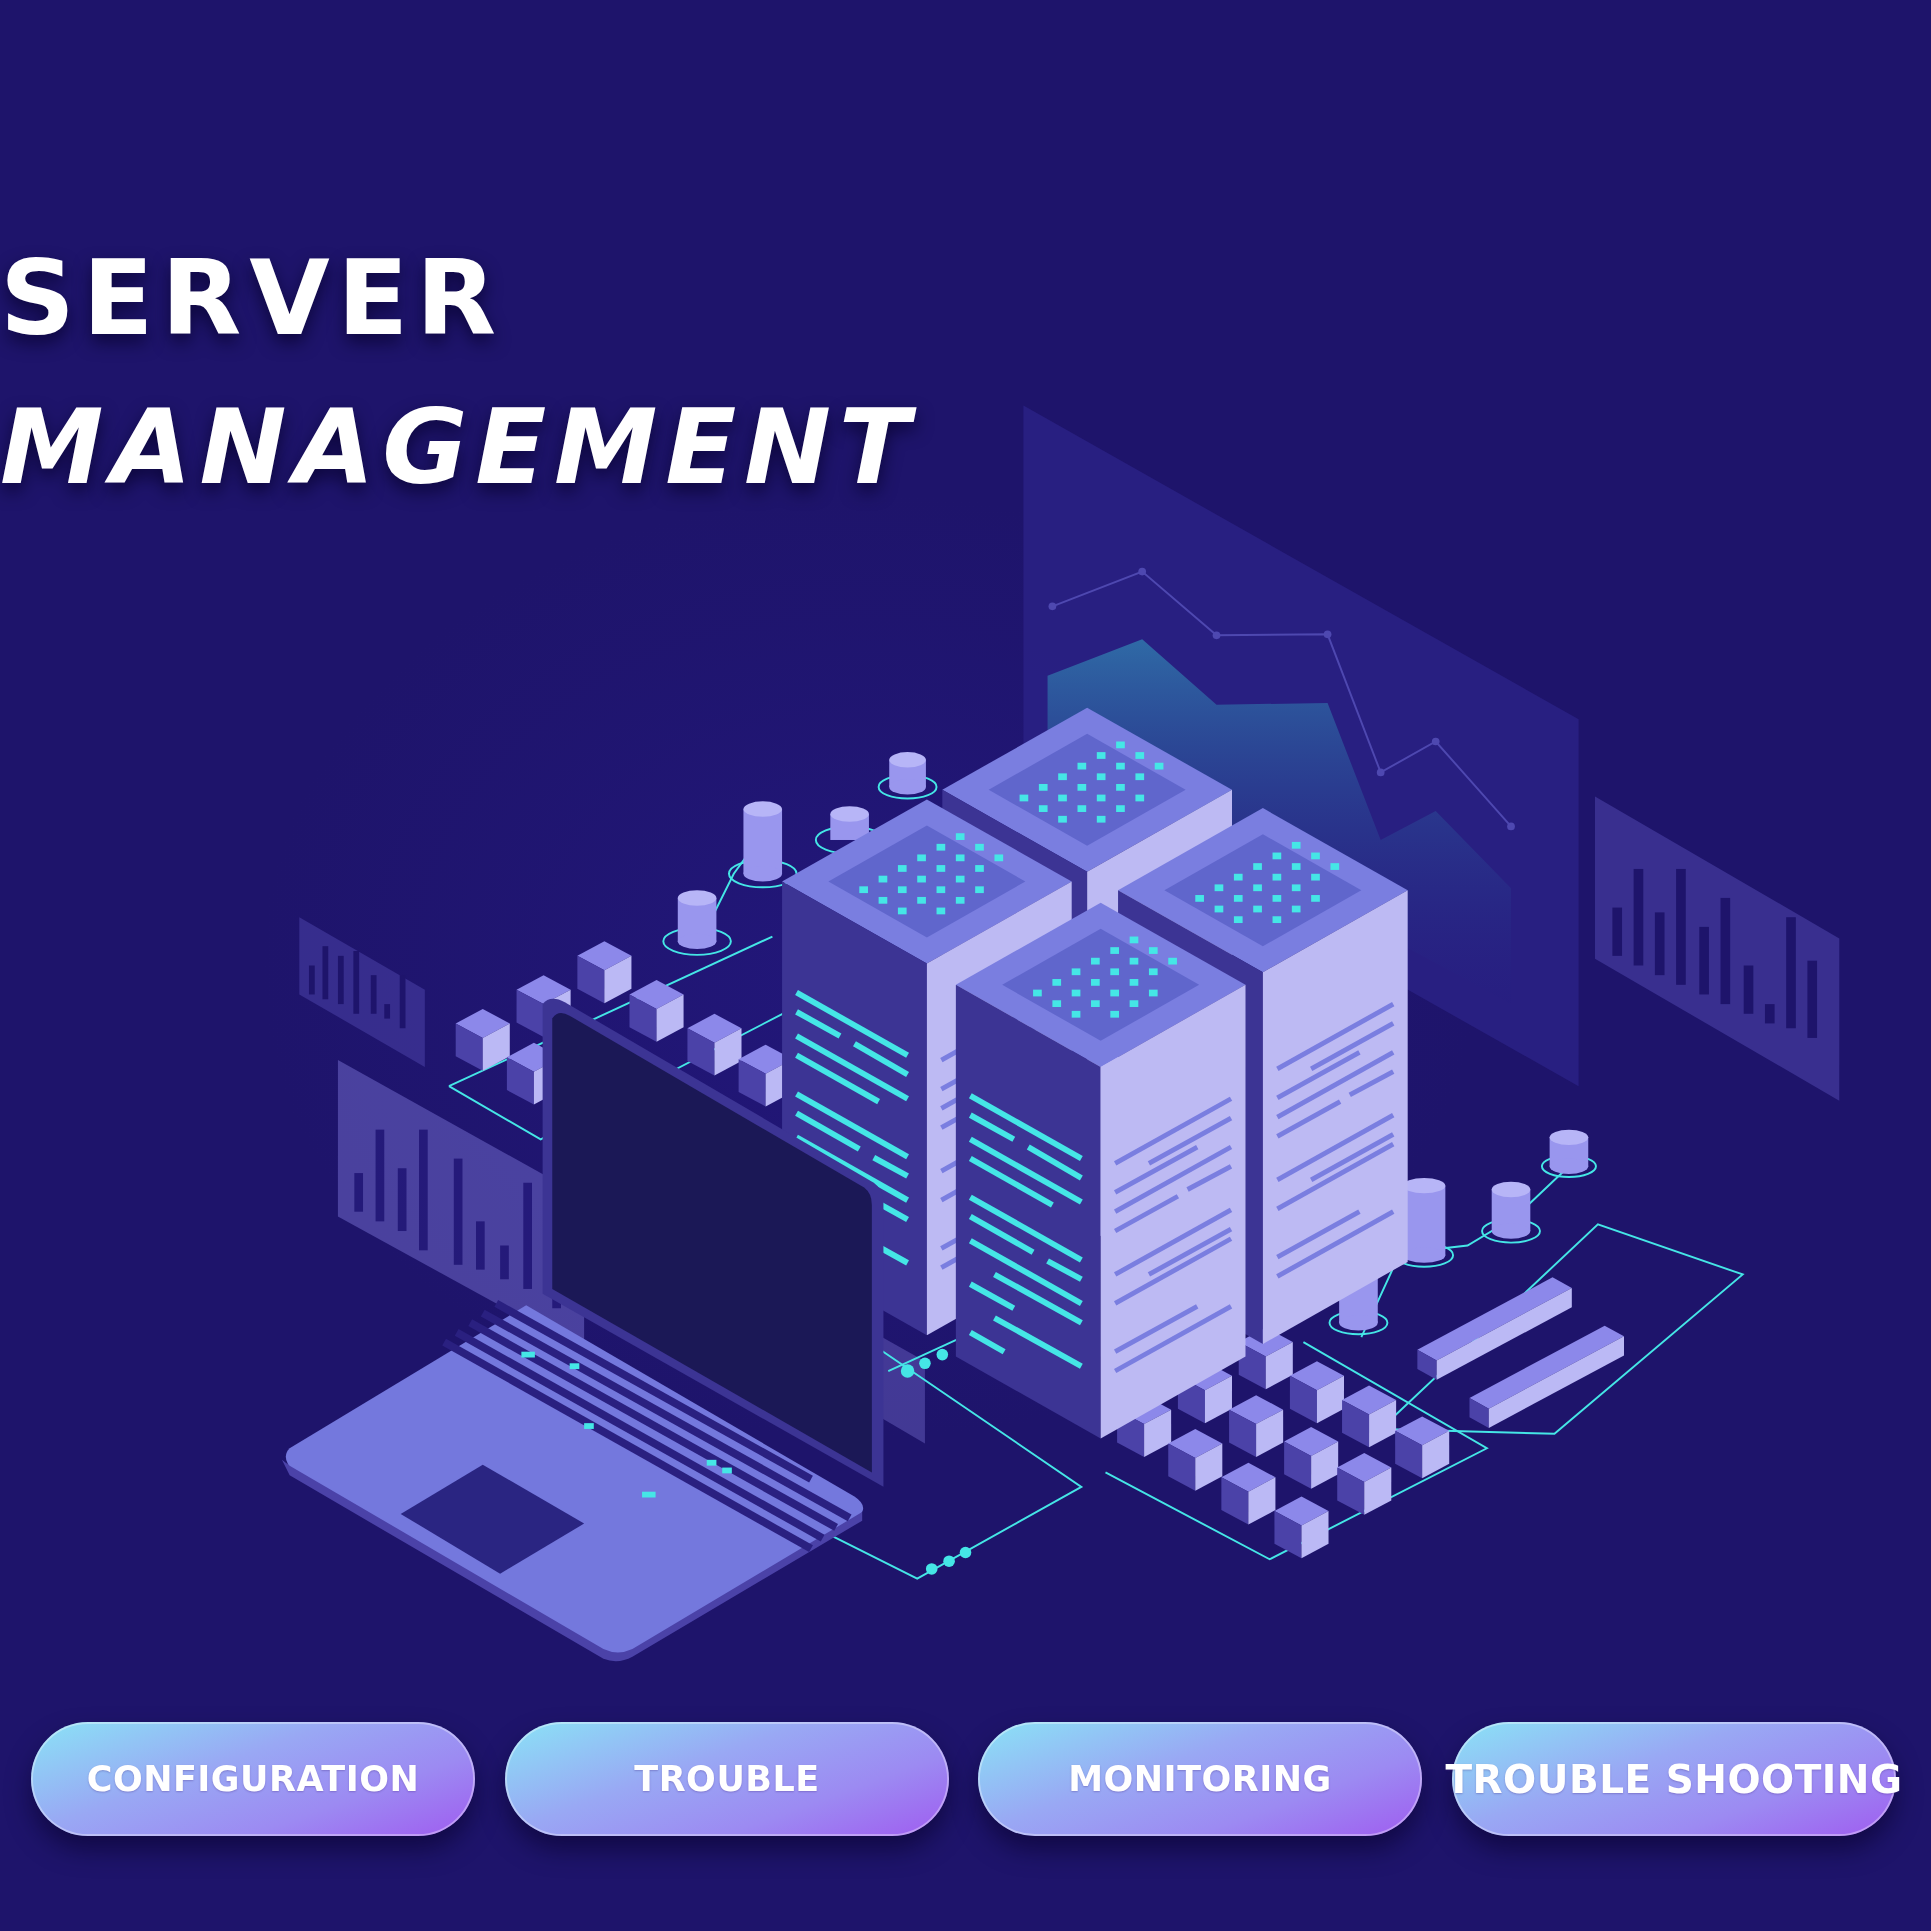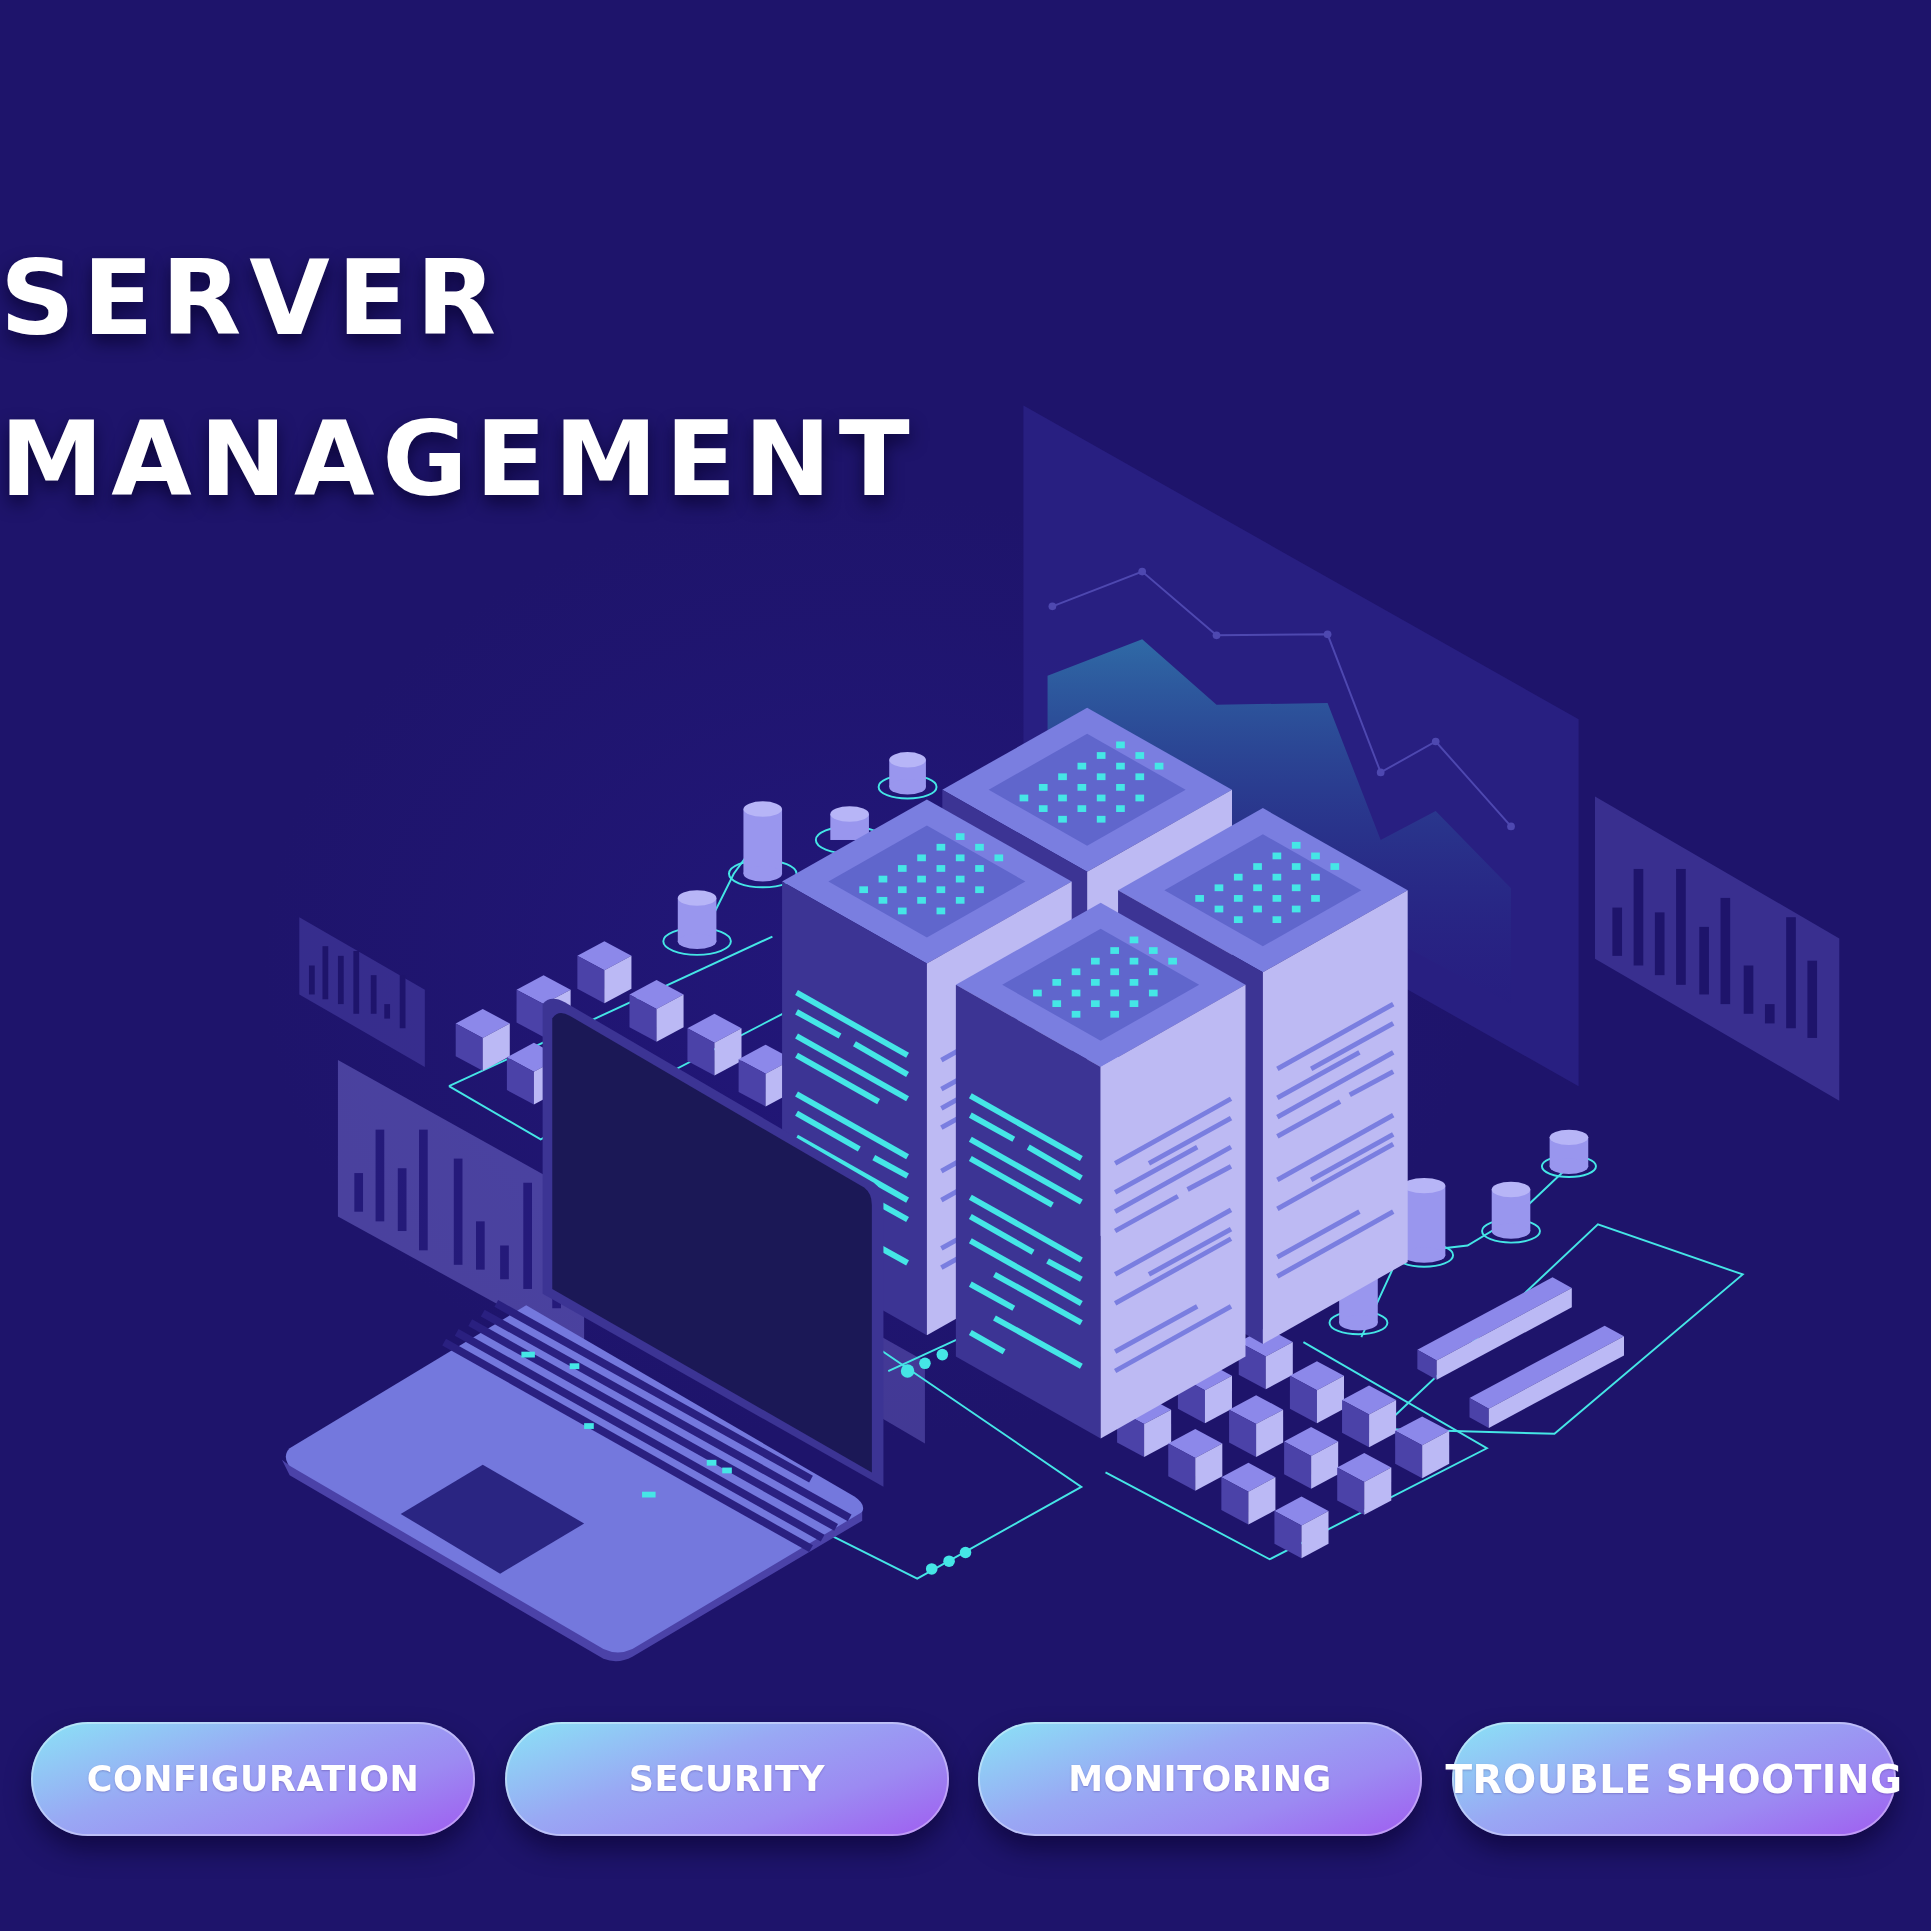--- a/index.html
+++ b/index.html
@@ -2,21 +2,21 @@
 <html><head>
 <meta charset="utf-8">
 <style>
   html,body{margin:0;padding:0;}
   body{width:1931px;height:1931px;background:#1e146b;overflow:hidden;position:relative;font-family:"DejaVu Sans","Liberation Sans",sans-serif;}
   .bg-glow{position:absolute;left:0;top:0;width:1931px;height:1931px;
     background:radial-gradient(ellipse 869px 676px at 869px 966px,#22177a 0%,#1e146b 70%);}
   .title{position:absolute;left:0;width:1197px;text-align:left;color:#fff;font-weight:bold;letter-spacing:7.7px;
     text-shadow:0 7.7px 17.4px rgba(5,0,40,0.7);font-family:"DejaVu Sans",sans-serif;}
   .title.l1{top:237px;font-size:104px;}
-  .title.l2{top:398px;font-size:104px;}
+  .title.l2{top:386px;font-size:104px;font-style:italic;}
   .illus{position:absolute;left:0;top:0;width:1931px;height:1931px;}
   .btn-row{position:absolute;left:0;top:1722px;width:1931px;height:114px;}
   .pill{position:absolute;top:0;width:444px;height:114px;border-radius:57px/57px;
     background:linear-gradient(160deg,#8ae3f6 0%,#99a8f4 40%,#9c8af2 70%,#9f5cf0 100%);
     box-shadow:0 13.5px 25px rgba(8,0,40,0.55), inset 0 0 0 1.9px rgba(255,255,255,0.35);
     display:flex;align-items:center;justify-content:center;cursor:pointer;}
   .pill span{color:#fff;font-weight:bold;font-size:35px;letter-spacing:0.5px;
     text-shadow:0 1px 1.9px rgba(60,30,120,0.3);font-family:"DejaVu Sans",sans-serif;white-space:nowrap;}
   .pill.p4 span{font-size:39px;}
 </style>
@@ -309,21 +309,21 @@
         <rect x="748" y="1520" width="10" height="6"></rect>
       </g>
   </g>
 </svg>
 
 <div class="btn-row">
   <div class="pill p1" style="left:31px;">
     <span>CONFIGURATION</span>
   </div>
   <div class="pill p2" style="left:505px;">
-    <span>SECURITY</span>
+    <span>TROUBLE</span>
   </div>
   <div class="pill p3" style="left:978px;">
     <span>MONITORING</span>
   </div>
   <div class="pill p4" style="left:1452px;">
     <span>TROUBLE SHOOTING</span>
   </div>
 </div>
 
 

